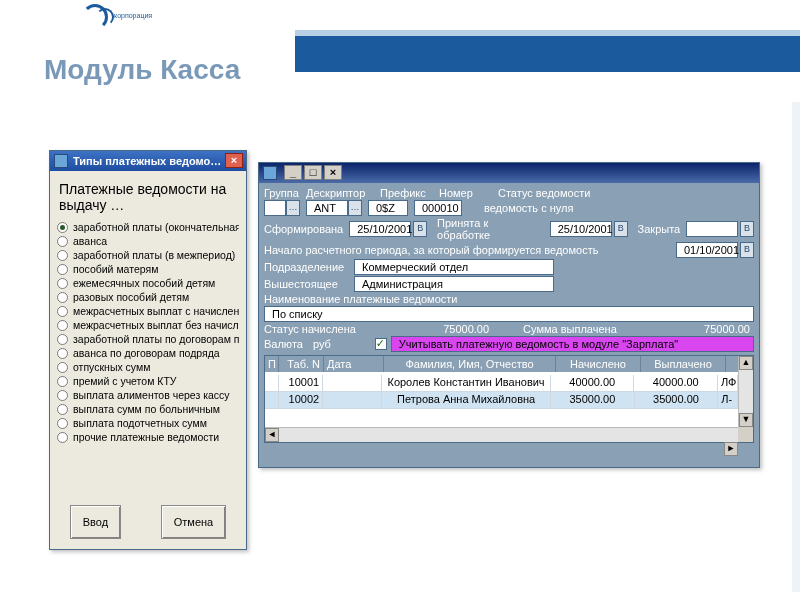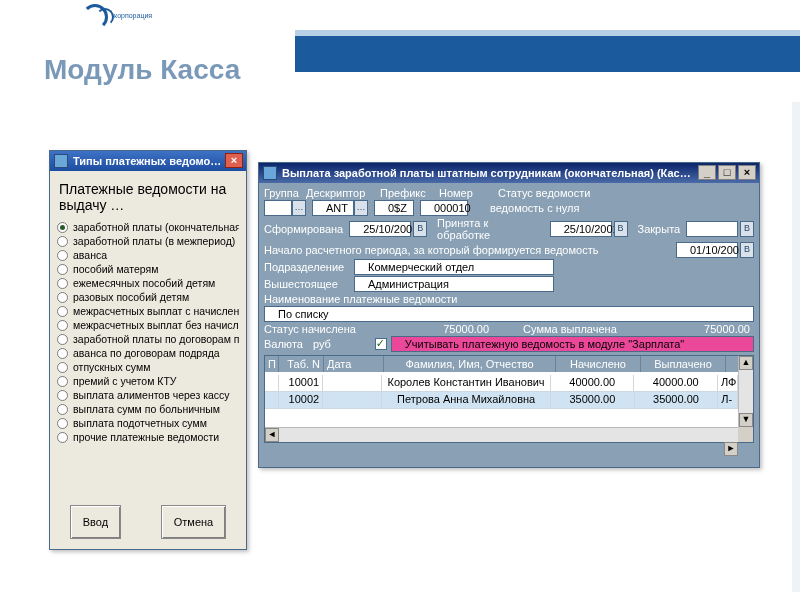--- a/index.html
+++ b/index.html
@@ -168,21 +168,21 @@
     margin: 1px 0;
     color:#fff;
     font-size:11px;
   }
   .frow .lbl { margin-right:4px; }
   .inp {
     background:#fff;
     border:1px solid #4a6a8a;
     color:#000;
     font-size:11px;
-    padding:1px 13px;
+    padding:1px 7px;
     height:16px;
   }
   .mini-btn {
     width:14px; height:16px;
     background:#d9e2ea;
     border:1px solid #4a6a8a;
     font-size:9px;
     line-height:13px;
     text-align:center;
     color:#2a4a6a;
@@ -259,25 +259,25 @@
   </div>
   <div class="dlg1-body">
     <div class="dlg1-heading">Платежные ведомости на выдачу …</div>
     <div id="radios">
         <div class="radio-row">
           <span class="radio checked"></span>
           <span>заработной платы (окончательная)</span>
         </div>
         <div class="radio-row">
           <span class="radio"></span>
+          <span>аванса</span>
+        </div>
+        <div class="radio-row">
+          <span class="radio"></span>
           <span>заработной платы (в межпериод)</span>
-        </div>
-        <div class="radio-row">
-          <span class="radio"></span>
-          <span>аванса</span>
         </div>
         <div class="radio-row">
           <span class="radio"></span>
           <span>пособий матерям</span>
         </div>
         <div class="radio-row">
           <span class="radio"></span>
           <span>ежемесячных пособий детям</span>
         </div>
         <div class="radio-row">
@@ -328,21 +328,20 @@
   </div>
   <div class="dlg1-buttons">
     <div class="btn3d">Ввод</div>
     <div class="btn3d">Отмена</div>
   </div>
 </div>
 
 <div class="win dlg2">
   <div class="titlebar classic">
     <span class="ico"></span>
-    <span class="ttl">Выплата заработной платы штатным сотрудникам (окончательная) (Кас…</span>
     <span class="wbtn">_</span>
     <span class="wbtn">□</span>
     <span class="wbtn close">×</span>
   </div>
   <div class="dlg2-body">
 
     <div class="frow">
       <span class="lbl" style="width:38px">Группа</span>
       <span class="lbl" style="width:70px">Дескриптор</span>
       <span class="lbl" style="width:55px">Префикс</span>
@@ -412,21 +411,21 @@
       <span style="flex:1"></span>
       <span class="lbl" style="color:#fff">75000.00</span>
     </div>
 
     <div class="frow">
       <span class="lbl">Валюта</span>
       <span style="width:6px"></span>
       <span class="lbl">руб</span>
       <span style="width:40px"></span>
       <span class="chk checked"></span>
-      <span class="inp" style="flex:1;background:#ec4899">Учитывать платежную ведомость в модуле "Зарплата"</span>
+      <span class="inp" style="flex:1;background:#d946ef">Учитывать платежную ведомость в модуле "Зарплата"</span>
     </div>
 
     <div class="tbl-wrap">
       <div class="tbl-head">
         <div class="c-p">П</div>
         <div class="c-tab">Таб. N</div>
         <div class="c-date">Дата</div>
         <div class="c-fio">Фамилия, Имя, Отчество</div>
         <div class="c-sum">Начислено</div>
         <div class="c-sum">Выплачено</div>

